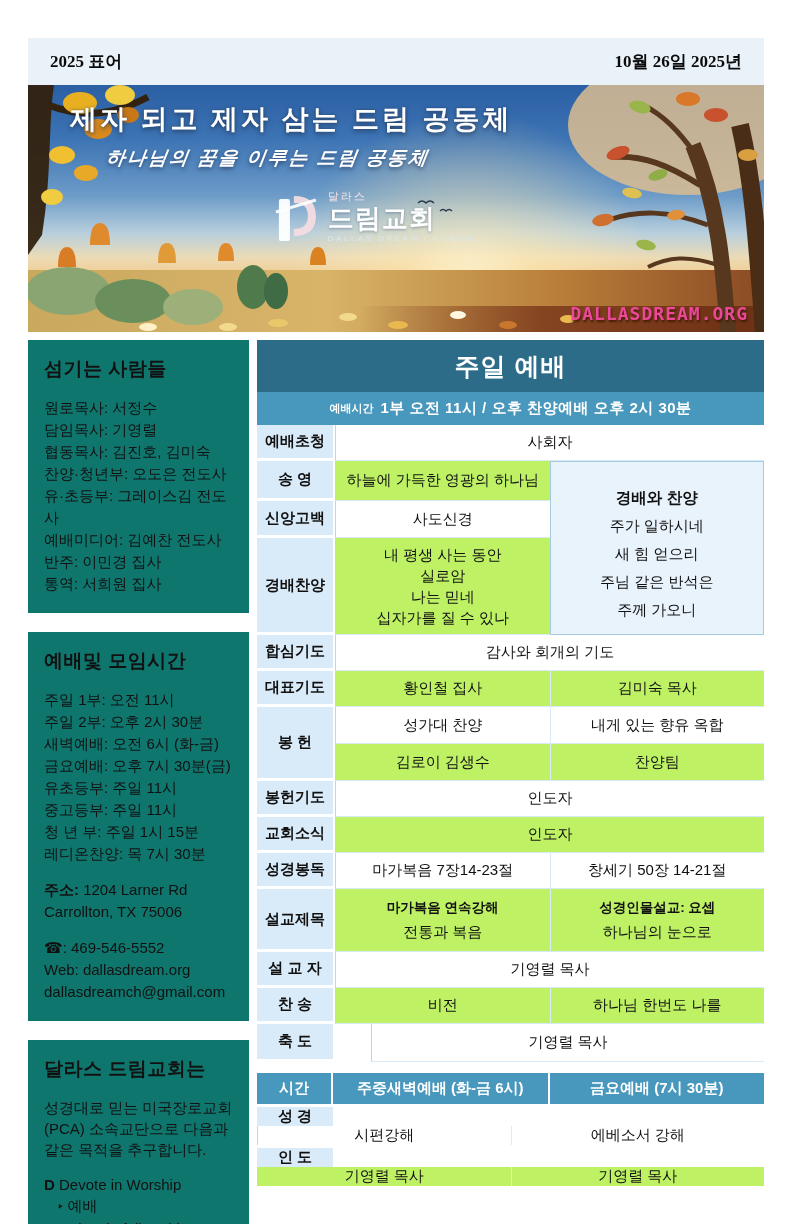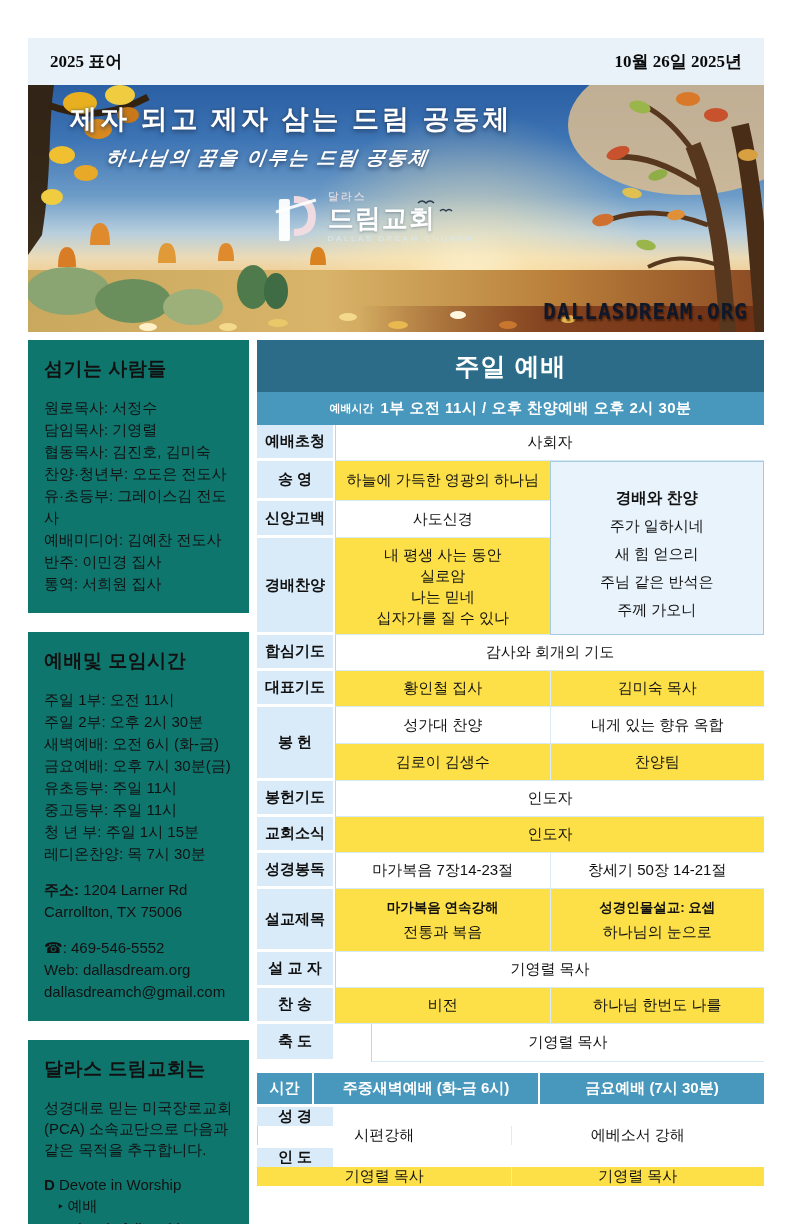--- a/index.html
+++ b/index.html
@@ -42,23 +42,23 @@
     text-shadow:0 2px 4px rgba(30,50,80,.7);
   }
   .logo { position:absolute; left:47%; top:105px; transform:translateX(-50%);
     display:flex; align-items:center; gap:8px; }
   .logo-text { display:flex; flex-direction:column; line-height:1; }
   .logo-kr-small { color:#f3e2e6; font-size:11px; margin-bottom:3px; letter-spacing:2px;}
   .logo-kr-main { color:#ffffff; font-size:26px; font-weight:bold; letter-spacing:1px;
     text-shadow:0 1px 3px rgba(40,60,90,.4);}
   .logo-en { color:#d8e8f2; font-size:8px; letter-spacing:2.5px; margin-top:4px;}
   .banner-url {
-    position:absolute; right:16px; bottom:8px; color:#0f172a; font-weight:bold;
+    position:absolute; right:16px; bottom:8px; color:#ec4899; font-weight:bold;
     font-family:"DejaVu Sans Mono","Liberation Mono",monospace;
-    font-size:21px; letter-spacing:1px;
+    font-size:18px; letter-spacing:1px;
     text-shadow:1px 2px 2px rgba(60,25,5,.85);
   }
 
   
   .columns { display:flex; gap:8px; margin-top:8px; align-items:flex-start; }
   .sidebar { width:221px; flex:none; }
   .main { flex:1; }
 
   
   .side-section { background:#0f766e; padding:16px 14px 18px 16px; margin-bottom:19px; }
@@ -81,21 +81,21 @@
     align-items:center; justify-content:center; gap:7px; }
   .wt-sub .small { font-size:11px; font-weight:bold; }
   .wt-sub .big { font-size:15px; font-weight:bold; letter-spacing:.5px;}
 
   .row { display:flex; }
   .lbl { width:78px; flex:none; background:#d9eaf8; display:flex; align-items:center;
     justify-content:center; font-weight:bold; font-size:15px;
     border-bottom:3px solid #fff; border-right:2px solid #fff; text-align:center; }
   .content { flex:1; border-left:1px solid #b9d8ea; border-bottom:1px solid #d8eaf5;
     display:flex; align-items:center; justify-content:center; font-size:15px; }
-  .c-white { background:#fff; } .c-blue { background:#fde047; }
+  .c-white { background:#fff; } .c-blue { background:#bef264; }
   .half { flex:1; display:flex; align-items:center; justify-content:center; align-self:stretch;}
   .half + .half { border-left:1px solid #dcecf7; }
   .h36 { min-height:36px; } .h38 { min-height:38px;gap:36px; }
 
   
   .zone { display:grid; grid-template-columns:78px 1fr 1fr; grid-template-rows:40px 37px 97px; }
   .zone .lbl { width:auto; }
   .zone .zcell { border-left:1px solid #b9d8ea; border-bottom:1px solid #d8eaf5;
     display:flex; align-items:center; justify-content:center; font-size:15px; }
   .praise-lines { text-align:center; line-height:21px; padding:17px 0; }
@@ -113,21 +113,21 @@
   .offering .ocol3 { border-left:1px solid #dcecf7; }
 
   
   .sermon .half { flex-direction:column; justify-content:center; gap:6px; padding:9px 0; }
   .sermon .t { font-weight:bold; font-size:13.5px; }
   .sermon .s { font-size:15px; }
 
   
   .spacer { height:11px; background:#fff; }
   .wk-header { display:flex; height:31px; background:#4897bc; color:#fff; font-weight:bold; font-size:15px; }
-  .wk-header .wk-time { width:57px; flex:none; display:flex; align-items:center; justify-content:center;
+  .wk-header .wk-time { width:76px; flex:none; display:flex; align-items:center; justify-content:center;
     border-right:2px solid #fff; }
   .wk-header .wk-cell { flex:1; display:flex; align-items:center; justify-content:center; }
   .wk-header .wk-cell + .wk-cell { border-left:2px solid #fff; }
   .wk-row { display:flex; min-height:37px; margin-top:3px;flex-direction:column; }
   .wk-row .lbl { border-bottom:none; }
   .wk-row .content { border-bottom:none; }
 </style>
 </head>
 <body>
 

